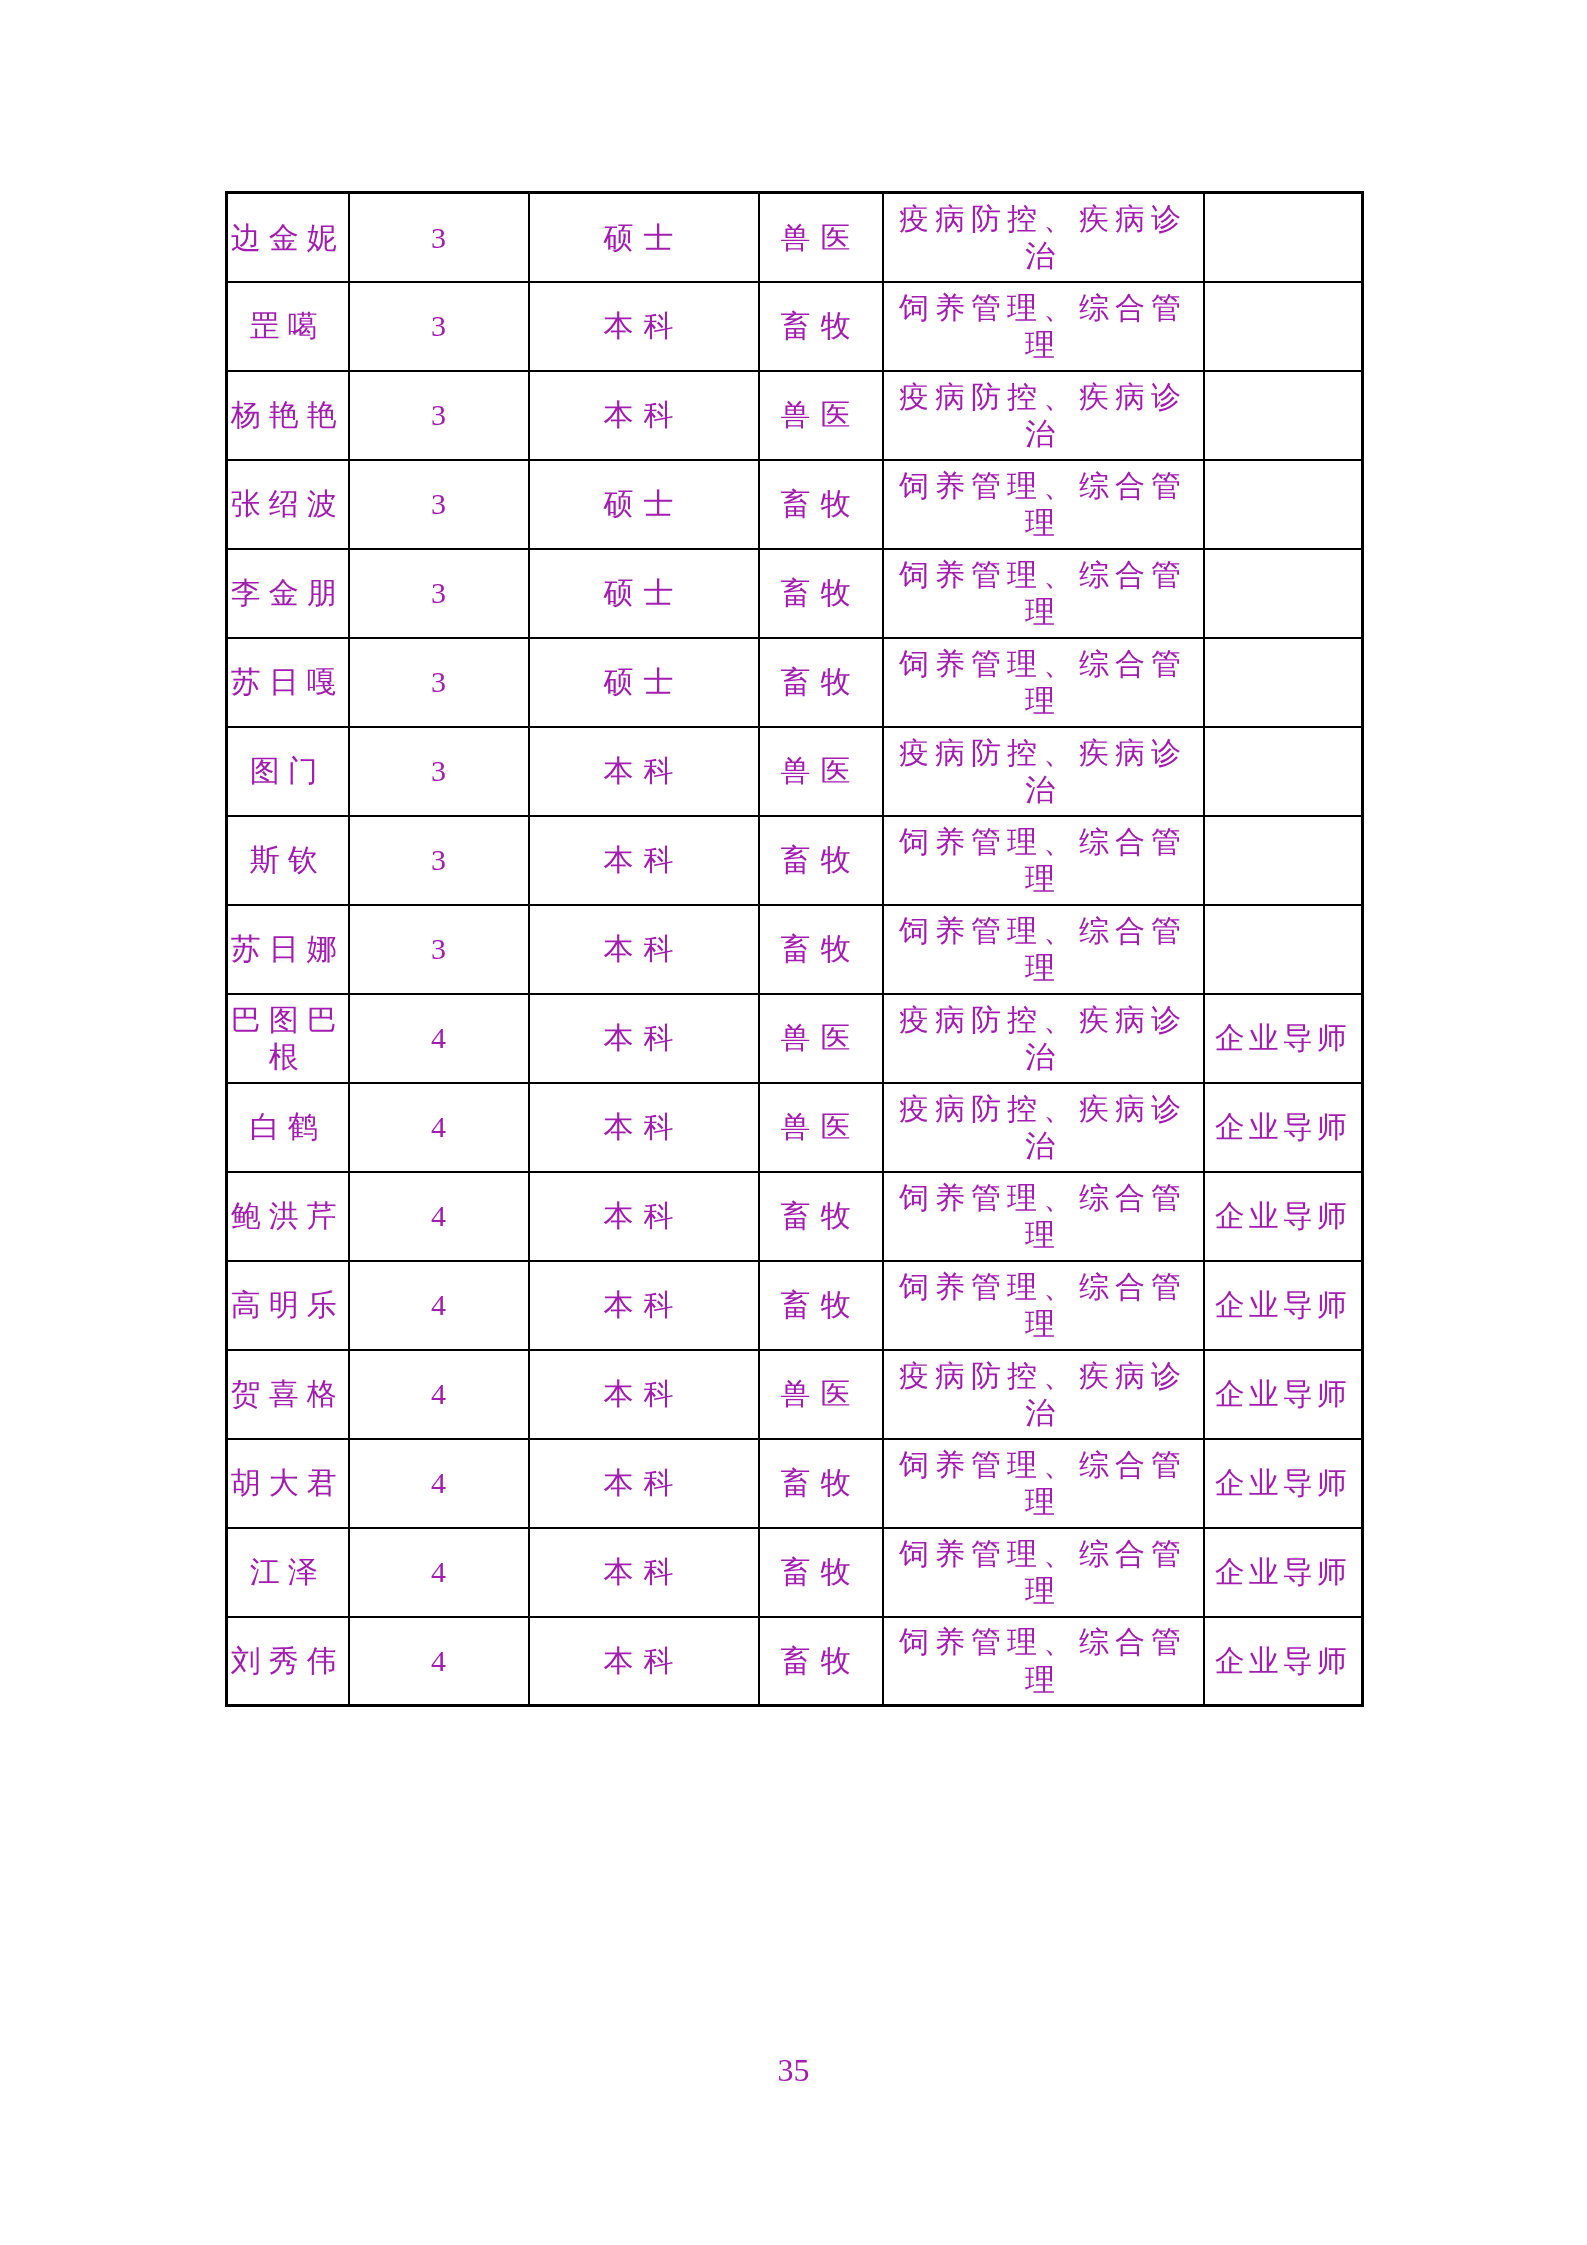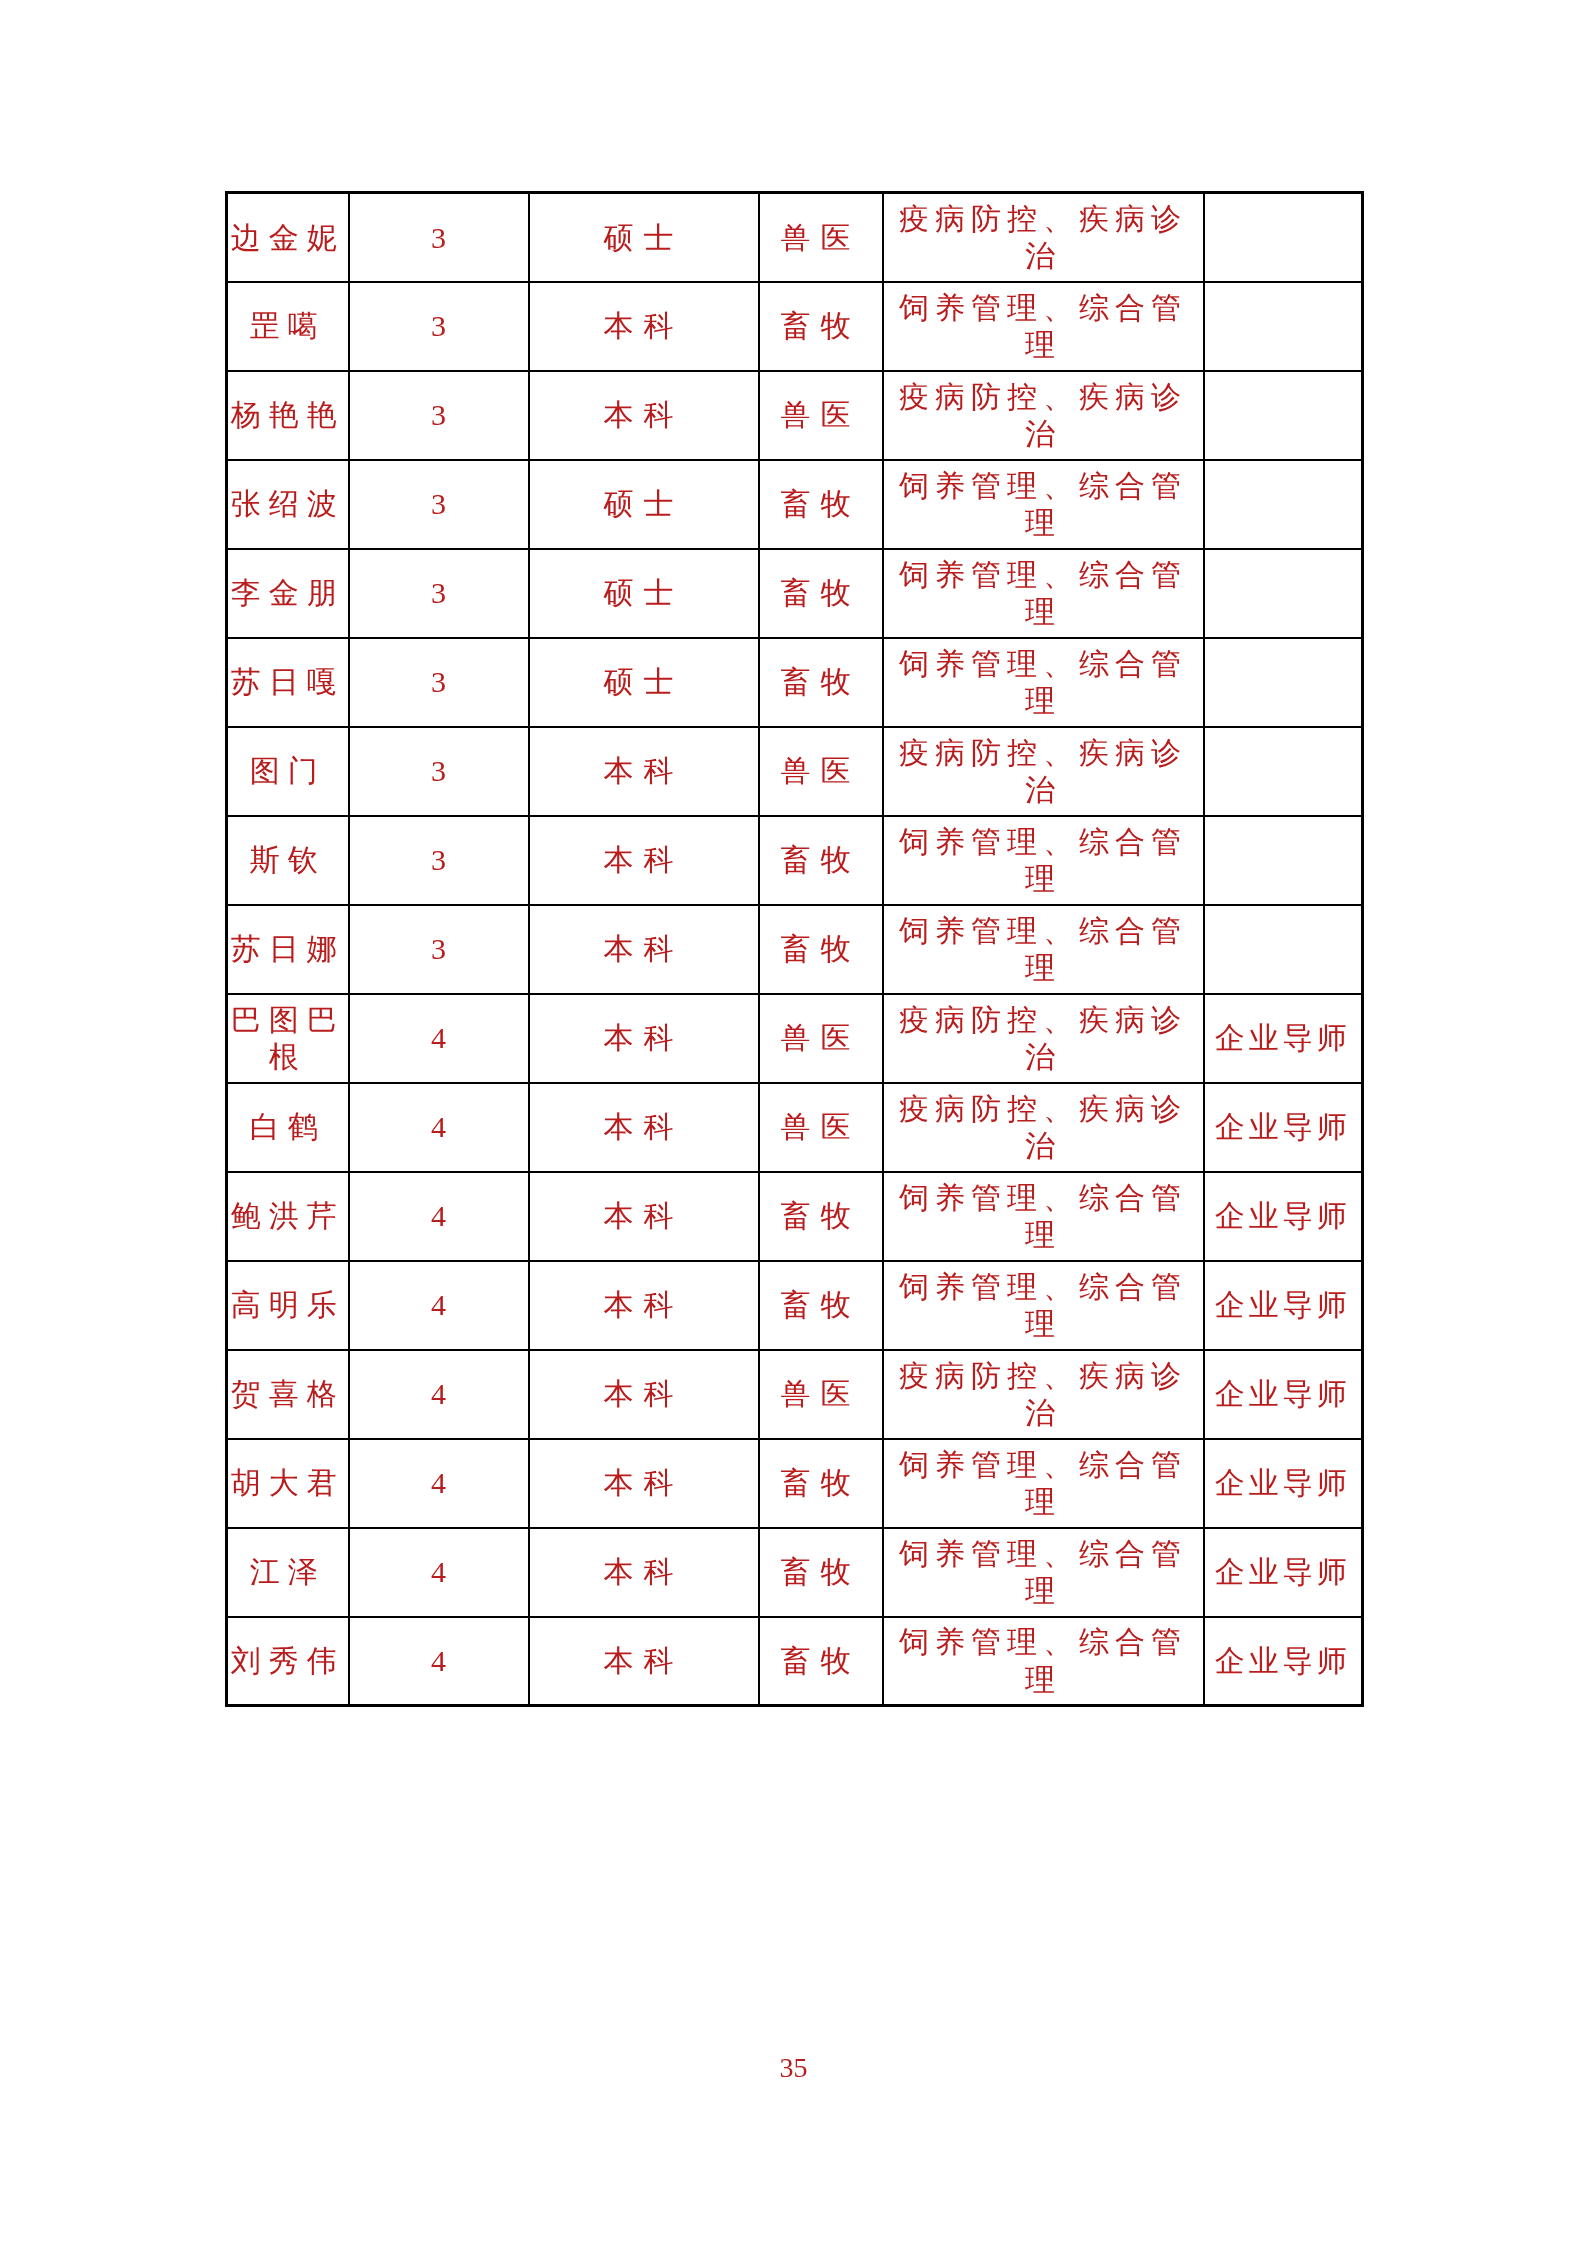--- a/index.html
+++ b/index.html
@@ -8,21 +8,21 @@
     background: #888;
   }
   .page {
     position: relative;
     width: 1587px;
     height: 2245px;
     background: #ffffff;
     margin: 0 auto;
     overflow: hidden;
     font-family: "Liberation Serif", "DejaVu Serif", serif;
-    color: #b91c1c;
+    color: #a21caf;
   }
   table.roster {
     position: absolute;
     left: 225px;
     top: 191px;
     width: 1139px;
     border-collapse: collapse;
     table-layout: fixed;
     border: 3px solid #000;
   }
@@ -47,21 +47,21 @@
   td.c-degree { letter-spacing: 10px; margin-left: 37px; }
   td.c-major  { letter-spacing: 10px; }
   td.c-dir    { letter-spacing: 6px; font-size: 29px; }
   td.c-tutor  { letter-spacing: 4px; font-size: 29px; }
   .page-number {
     position: absolute;
     left: 0;
     top: 2052px;
     width: 100%;
     text-align: center;
-    font-size: 28px;
+    font-size: 32px;
     font-family: "Liberation Serif", "DejaVu Serif", serif;
   }
 </style>
 </head>
 <body>
 
 <div class="page">
 
   <table class="roster">
     <colgroup>

